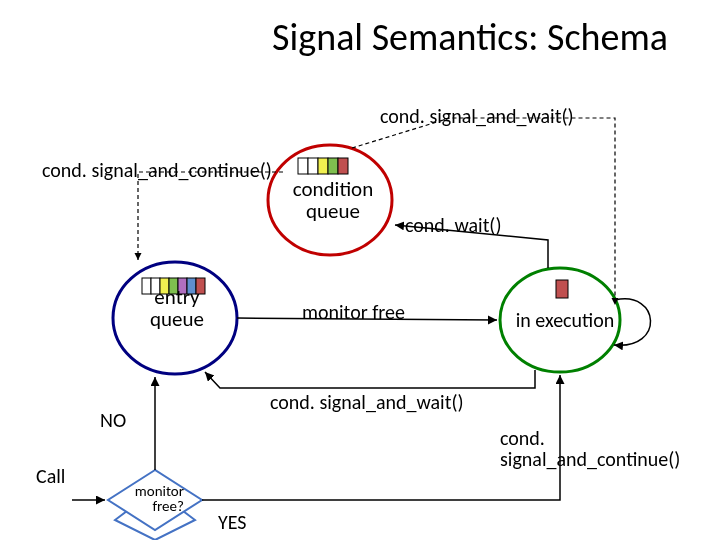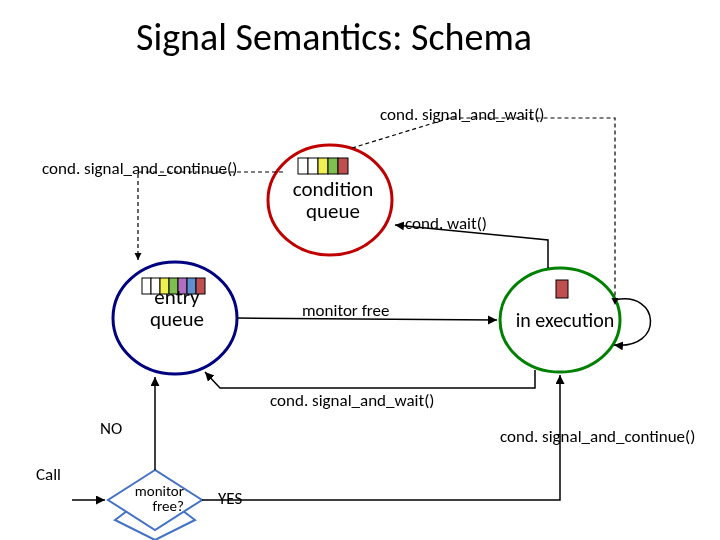--- a/index.html
+++ b/index.html
@@ -9,35 +9,35 @@
     height: 540px;
     font-family: Calibri, Arial, sans-serif;
     background: #fff;
     position: relative;
   }
   .title {
     position: absolute;
     top: 14px;
     left: 0;
     width: 668px;
-    text-align: center;
+    text-align: right;
     font-size: 38px;
     color: #000;
   }
   .stage {
     position: absolute;
     top: 0;
     left: 0;
     width: 720px;
     height: 540px;
   }
   svg { position: absolute; top: 0; left: 0; }
   .lbl {
     position: absolute;
-    font-size: 17px;
+    font-size: 20px;
     color: #000;
     line-height: 1.05;
   }
   .lbl2 {
     position: absolute;
     font-size: 21px;
     color: #000;
     line-height: 1.05;
     text-align: center;
   }
@@ -119,22 +119,22 @@
 </div>
 
 <div class="lbl" style="left:302px; top:302px;">monitor free</div>
 
 <div class="lbl2" style="left:510px; top:310px; width:110px; font-size:20px;">in execution</div>
 
 <div class="lbl" style="left:270px; top:392px;">cond. signal_and_wait()</div>
 
 <div class="lbl" style="left:500px; top:428px;">cond. signal_and_continue()</div>
 
-<div class="lbl" style="left:100px; top:420px;">NO</div>
-<div class="lbl" style="left:218px; top:490px;">YES</div>
+<div class="lbl" style="left:100px; top:410px;">NO</div>
+<div class="lbl" style="left:218px; top:512px;">YES</div>
 <div class="lbl" style="left:36px; top:466px;">Call</div>
 
 <div class="lbl" style="left:128px; top:484px; text-align:right; width:56px; font-size:15px; line-height:1.0;">
   <span>monitor</span><br>
   <span>free?</span>
 </div>
 
 </div>
 
 </body></html>

